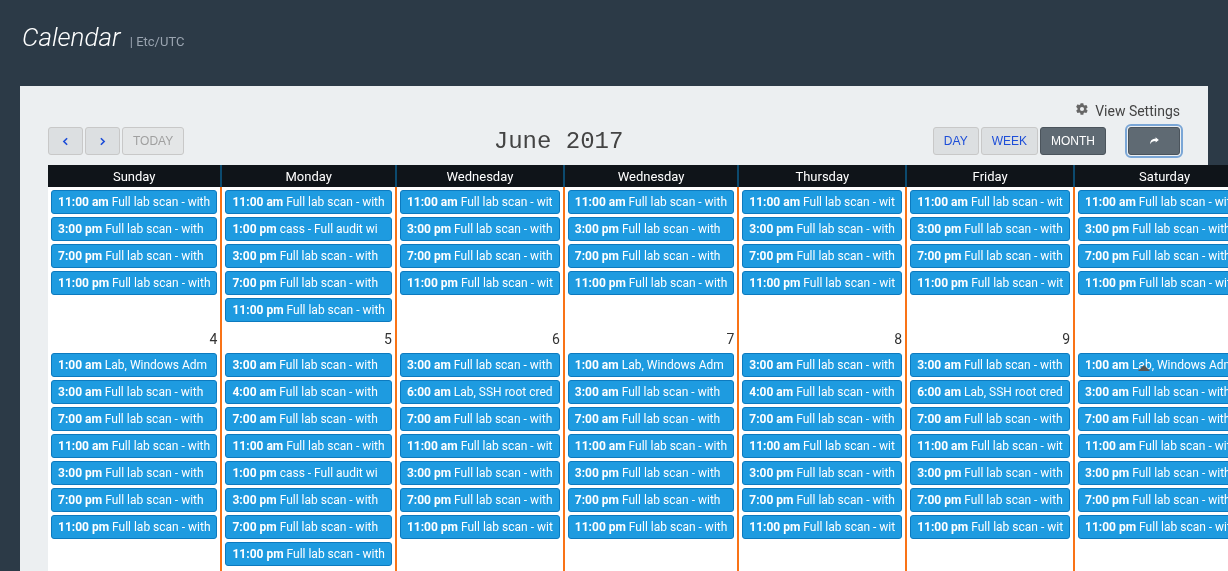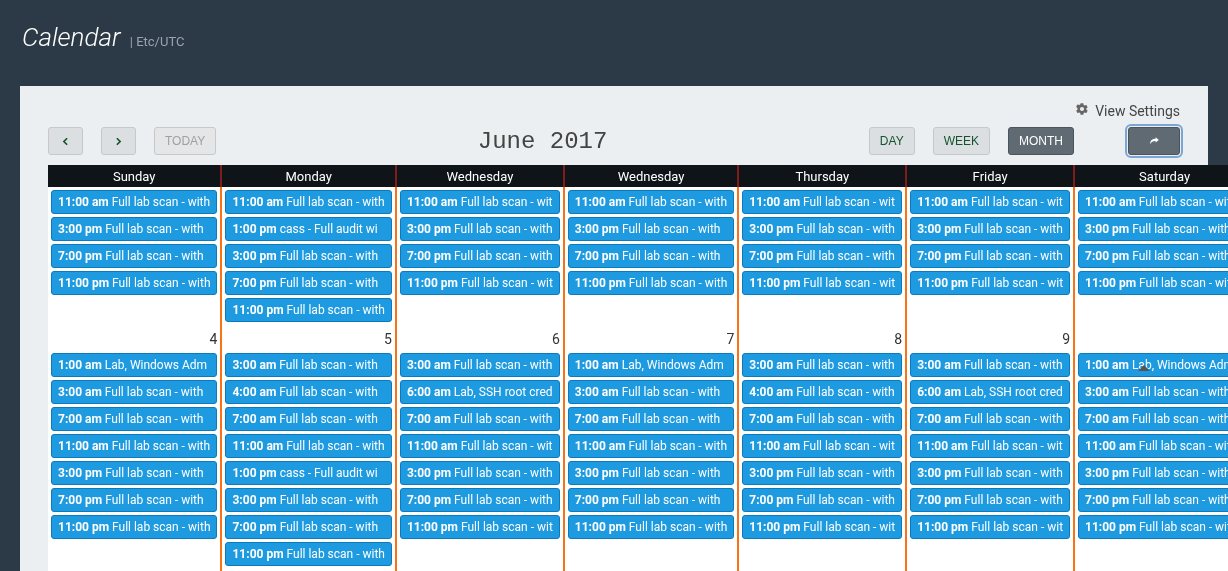--- a/index.html
+++ b/index.html
@@ -43,41 +43,41 @@
     font-size: 14px;
     padding: 6px 0 8px 0;
   }
   .settings-row svg { width: 14px; height: 14px; fill: #666; }
 
   .toolbar {
     display: flex;
     align-items: center;
     margin-bottom: 10px;
   }
-  .left-controls, .right-controls { display: flex; gap: 18px; align-items: center; flex: 0 0 auto; }
+  .left-controls, .right-controls { display: flex; gap: 2px; align-items: center; flex: 0 0 auto; }
   .title-center {
     flex: 1;
     text-align: center;
     font-size: 24px;
     font-weight: 300;
     color: #444;
     font-family: Liberation Mono, monospace;
   }
 
   .btn {
     display: inline-flex;
     align-items: center;
     justify-content: center;
     min-width: 34px;
     height: 28px;
     padding: 0 10px;
     border: 1px solid #c8c8c8;
     border-radius: 3px;
     background: #dcdfe1;
-    color: #14532d;
+    color: #1d4ed8;
     font-size: 12px;
     cursor: pointer;
   }
   .btn.disabled { color: #a0a0a0; background: #e4e6e7; }
   .btn.dark { background: #5f6a73; color: #ffffff; border-color: #4b545c; }
   .btn.share {
     background: #5f6a73; color: #fff; border-color: #4b545c;
     min-width: 52px;
     outline: 2px solid #7aa6d6;
     outline-offset: 1px;
@@ -88,21 +88,21 @@
     width: 100%;
     border-collapse: separate;
     border-spacing: 0;
   }
   .cal thead th {
     background: #0f1419;
     color: #fff;
     font-weight: 400;
     height: 22px;
     font-size: 13px;
-    border-right: 2px solid #7f1d1d;
+    border-right: 2px solid #0c4a6e;
     width: 14.2%;
   }
   .cal thead th:last-child { border-right: none; }
 
   .cal tbody td {
     background: #fff;
     vertical-align: top;
     padding: 3px 3px 3px 3px;
     border-right: 2px solid #f97316;
     width: 14.2%;

